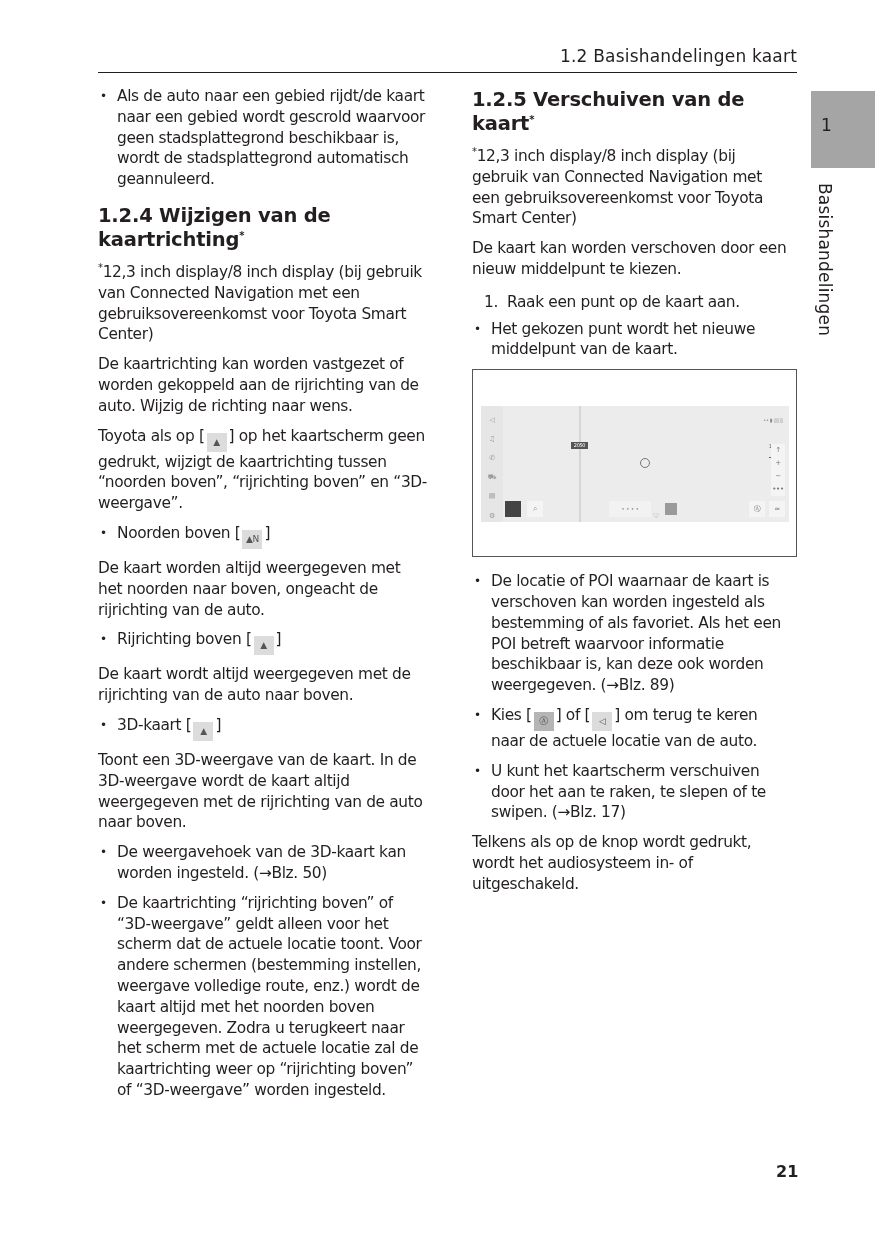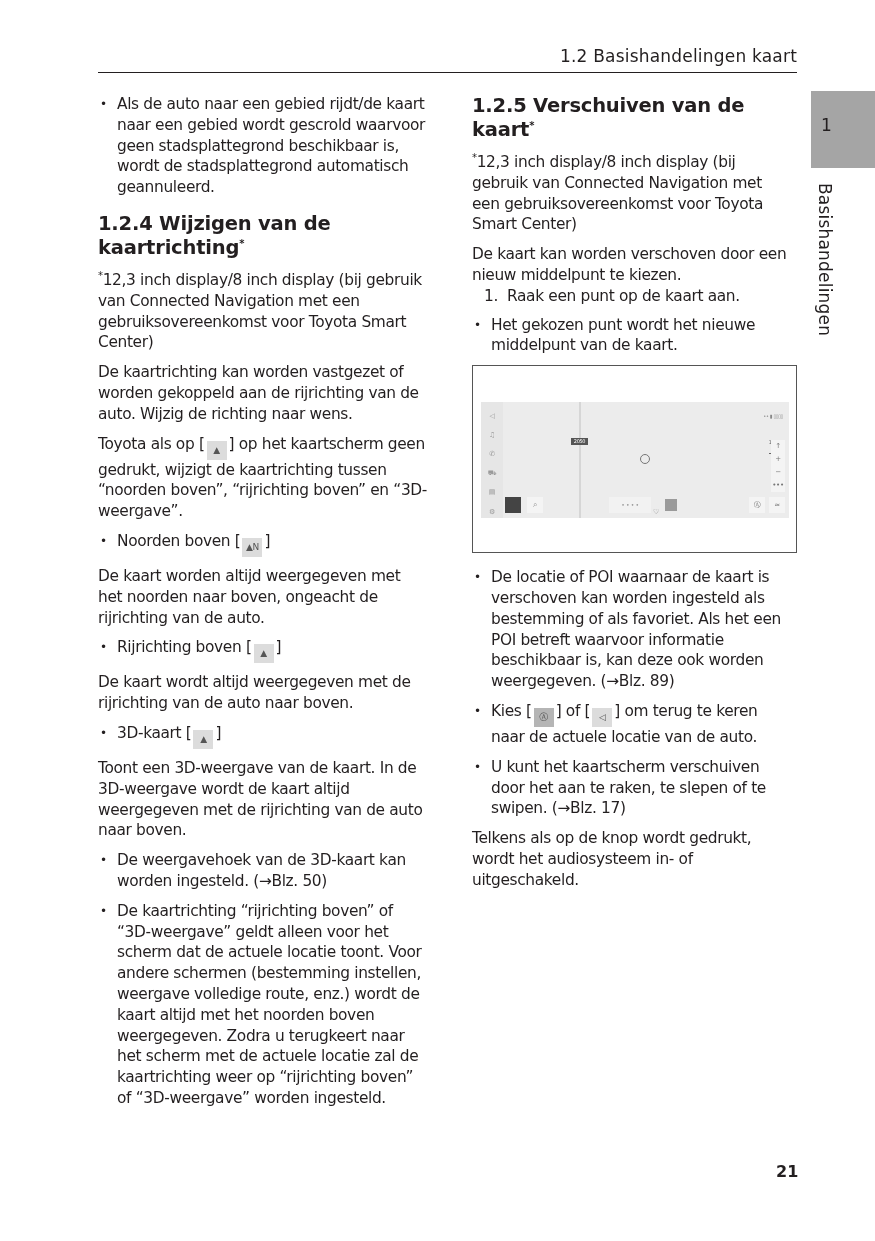--- a/index.html
+++ b/index.html
@@ -4,21 +4,21 @@
 <style>
   html, body { margin:0; padding:0; background:#ffffff; }
   body { width:875px; height:1241px; position:relative; overflow:hidden;
          font-family:"DejaVu Sans", "Liberation Sans", sans-serif; color:#231f20; }
   .header { position:absolute; left:98px; top:44px; width:699px; height:28px; border-bottom:1.4px solid #231f20; }
   .header-title { position:absolute; right:0; top:2px; font-weight:normal; font-size:17px; letter-spacing:0.2px; }
   .col { position:absolute; font-size:15.4px; line-height:20.8px; letter-spacing:-0.35px; }
   .col-left { left:98px; top:86px; width:330px; }
   .col-right { left:472px; top:86px; width:320px; }
   p { margin:0 0 9px 0; }
-  .bullet { position:relative; padding-left:19px; margin:8px 0 9px 0; }
+  .bullet { position:relative; padding-left:19px; margin:0 0 9px 0; }
   .bullet::before { content:"•"; position:absolute; left:2px; top:0; font-size:12px; }
   .numbered { position:relative; padding-left:35px; margin:0 0 9px 0; }
   .numbered .num { position:absolute; left:12px; top:0; }
   h2 { font-size:19.5px; line-height:24px; font-weight:bold; margin:14px 0 10px 0; letter-spacing:-0.2px; }
   sup { font-size:10px; line-height:0; vertical-align:super; }
   .icon-box { display:inline-block; width:20px; height:19px; background:#dcdcdc; vertical-align:-4px; text-align:center; font-size:9px; line-height:19px; color:#555; margin:0 2px; }
   .icon-box.dark { background:#8c8c8c; color:#eaeaea; }
   .figure { position:relative; width:323px; height:186px; border:1.2px solid #555; margin:8px 0 14px 0; background:#fff; }
   .screen { position:absolute; left:8px; top:36px; width:308px; height:116px; background:#ececec; }
   .screen .side { position:absolute; left:0; top:0; width:22px; height:116px; background:#e6e6e6; }
@@ -80,25 +80,25 @@
   <div class="bullet">
     <span>3D-kaart [</span><span class="icon-box">▲</span><span>]</span>
   </div>
   <p>Toont een 3D-weergave van de kaart. In de 3D-weergave wordt de kaart altijd weergegeven met de rijrichting van de auto naar boven.</p>
 
   <div class="bullet">De weergavehoek van de 3D-kaart kan worden ingesteld. (→Blz. 50)</div>
   <div class="bullet">De kaartrichting “rijrichting boven” of “3D-weergave” geldt alleen voor het scherm dat de actuele locatie toont. Voor andere schermen (bestemming instellen, weergave volledige route, enz.) wordt de kaart altijd met het noorden boven weergegeven. Zodra u terugkeert naar het scherm met de actuele locatie zal de kaartrichting weer op “rijrichting boven” of “3D-weergave” worden ingesteld.</div>
 </div>
 
 <div class="col col-right">
-  <h2 style="margin-top:8px"><span>1.2.5  Verschuiven van de kaart</span><sup>*</sup></h2>
+  <h2 style="margin-top:2px"><span>1.2.5  Verschuiven van de kaart</span><sup>*</sup></h2>
 
   <p><sup>*</sup><span>12,3 inch display/8 inch display (bij gebruik van Connected Navigation met een gebruiksovereenkomst voor Toyota Smart Center)</span></p>
 
-  <p style="margin-bottom:0">De kaart kan worden verschoven door een nieuw middelpunt te kiezen.</p>
+  <p style="margin-bottom:12px">De kaart kan worden verschoven door een nieuw middelpunt te kiezen.</p>
 
   <div class="numbered" style="margin-bottom:6px">
     <span class="num">1.</span><span>Raak een punt op de kaart aan.</span>
   </div>
 
   <div class="bullet">Het gekozen punt wordt het nieuwe middelpunt van de kaart.</div>
 
   <div class="figure">
     <div class="screen">
       <div class="side">

